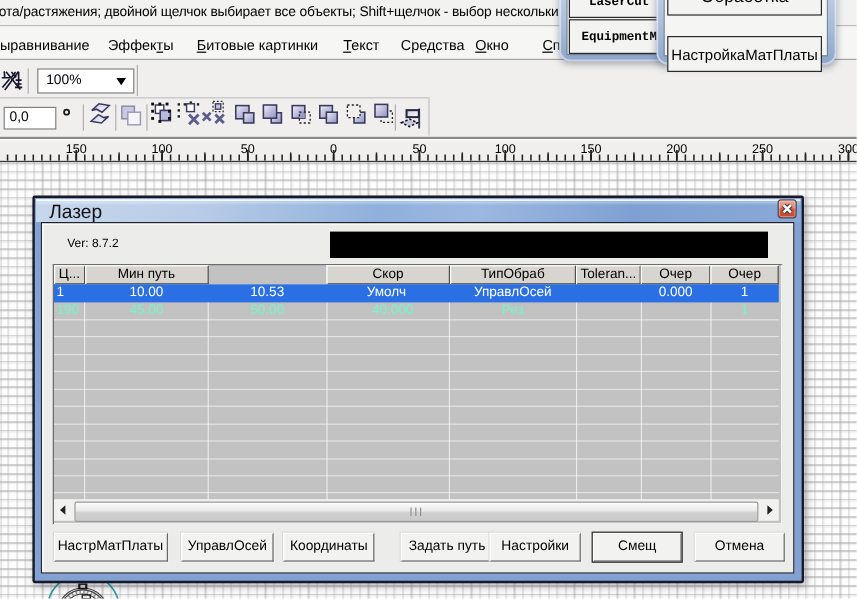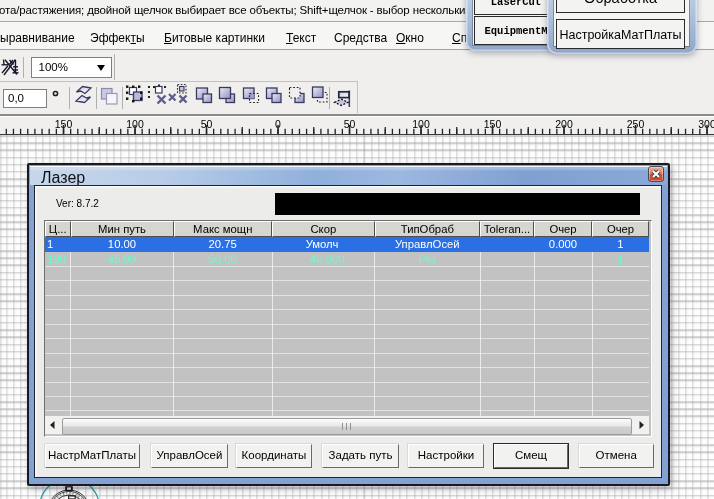--- a/index.html
+++ b/index.html
@@ -329,21 +329,20 @@
     <svg width="14" height="14" viewBox="0 0 14 14" style="position:absolute;left:0;top:0">
 <path d="M4 4 L10 10 M10 4 L4 10" stroke="#3a4250" stroke-width="4" stroke-linecap="butt"></path>
 <path d="M4 4 L10 10 M10 4 L4 10" stroke="#fff" stroke-width="2.1"></path>
     </svg>
   </div>
 <div class="abs" id="vertext">Ver: 8.7.2</div>
 <div class="abs" id="blackrect"></div>
 <div class="abs" id="tbl">
     <div class="hcell" style="left:0px;width:23.5px">Ц...</div>
     <div class="hcell" style="left:25.5px;width:101px">Мин путь</div>
-    <div class="hcell" style="left:128.5px;width:96.5px">Макс мощн</div>
     <div class="hcell" style="left:329.7px;width:103.30000000000001px">ТипОбраб</div>
     <div class="hcell" style="left:227px;width:100.69999999999999px">Скор</div>
     <div class="hcell" style="left:435px;width:52px">Toleran...</div>
     <div class="hcell" style="left:489px;width:56px">Очер</div>
     <div class="hcell" style="left:547px;width:55px">Очер</div>
     <div class="vline" style="left:25px"></div>
     <div class="vline" style="left:128px"></div>
     <div class="vline" style="left:226.5px"></div>
     <div class="vline" style="left:329.2px"></div>
     <div class="vline" style="left:434.5px"></div>
@@ -356,21 +355,21 @@
     <div class="hline" style="top:103.19999999999999px"></div>
     <div class="hline" style="top:117.65px"></div>
     <div class="hline" style="top:132.1px"></div>
     <div class="hline" style="top:146.54999999999998px"></div>
     <div class="hline" style="top:161px"></div>
     <div class="hline" style="top:175.45px"></div>
     <div class="hline" style="top:189.9px"></div>
     <div id="row1">
       <span class="c1" style="left:2px">1</span>
       <span class="c1" style="left:77px;transform:translateX(-50%)">10.00</span>
-      <span class="c1" style="left:177.7px;transform:translateX(-50%)">20.75</span>
+      <span class="c1" style="left:177.7px;transform:translateX(-50%)">10.53</span>
       <span class="c1" style="left:277px;transform:translateX(-50%)">Умолч</span>
       <span class="c1" style="left:382.3px;transform:translateX(-50%)">УправлОсей</span>
       <span class="c1" style="left:518px;transform:translateX(-50%)">0.000</span>
       <span class="c1" style="left:575.5px;transform:translateX(-50%)">1</span>
     </div>
     <div id="row2">
       <span class="c2" style="left:2px">190</span>
       <span class="c2" style="left:77px;transform:translateX(-50%)">45.00</span>
       <span class="c2" style="left:177.7px;transform:translateX(-50%)">50.00</span>
       <span class="c2" style="left:282.3px;transform:translateX(-50%)">40.000</span>
@@ -385,25 +384,25 @@
       <div id="sthumb">
         <div class="grip" style="left:279px"></div>
         <div class="grip" style="left:283px"></div>
         <div class="grip" style="left:287px"></div>
       </div>
     </div>
   </div>
 <div class="abs btn" style="left:44.5px;width:93px">НастрМатПлаты</div>
 <div class="abs btn" style="left:151px;width:75px">УправлОсей</div>
 <div class="abs btn" style="left:236px;width:74px">Координаты</div>
-<div class="abs btn" style="left:322px;width:75px">Задать путь</div>
+<div class="abs btn" style="left:334px;width:75px">Задать путь</div>
 <div class="abs btn" style="left:408px;width:74px">Настройки</div>
 <div class="abs btn" id="bDefault" style="left:494px;width:72px">Смещ</div>
 <div class="abs btn" style="left:579px;width:72.5px">Отмена</div>
 
 <div class="fw" id="fw1" style="left:466px;top:-12px;width:92px;height:63px;border-radius:0 0 9px 9px;"></div>
 <div class="fwin" id="fw1in" style="left:473px;top:-12px;width:85px;height:57px;"></div>
 <div class="fbtn" style="left:473.5px;top:-12px;width:83px;height:25px;font-family:'Liberation Mono',monospace;font-weight:bold;font-size:10.5px;line-height:27px;">LaserCut</div>
 <div class="fbtn" style="left:473.5px;top:16px;width:83px;height:27px;font-family:'Liberation Mono',monospace;font-weight:bold;font-size:10.5px;line-height:29px;">EquipmentM</div>
 <div class="fw" id="fw2" style="left:547px;top:-14px;width:150px;height:68px;border-radius:0 0 10px 10px;"></div>
 <div class="fwin" id="fw2in" style="left:554px;top:-14px;width:135px;height:60px;"></div>
 <div class="fbtn" style="left:556px;top:-14px;width:127px;height:25px;font-size:14.5px;line-height:22px;">Обработка</div>
-<div class="fbtn" style="left:556px;top:19px;width:127px;height:28px;border-width:1.5px;font-size:12.5px;line-height:31px;">НастройкаМатПлаты</div>
+<div class="fbtn" style="left:556px;top:30px;width:127px;height:28px;border-width:1.5px;font-size:12.5px;line-height:31px;">НастройкаМатПлаты</div>
 
 </body></html>

